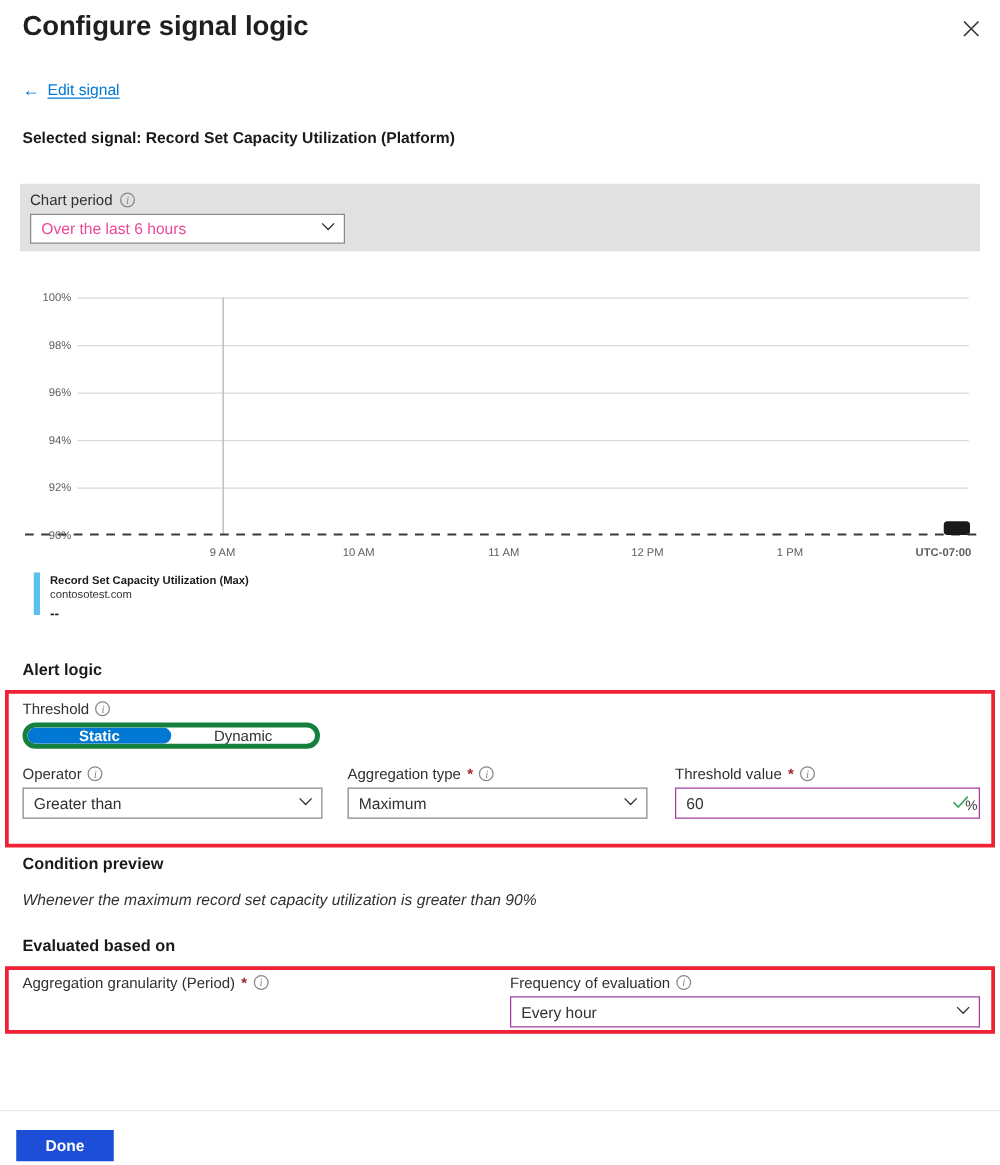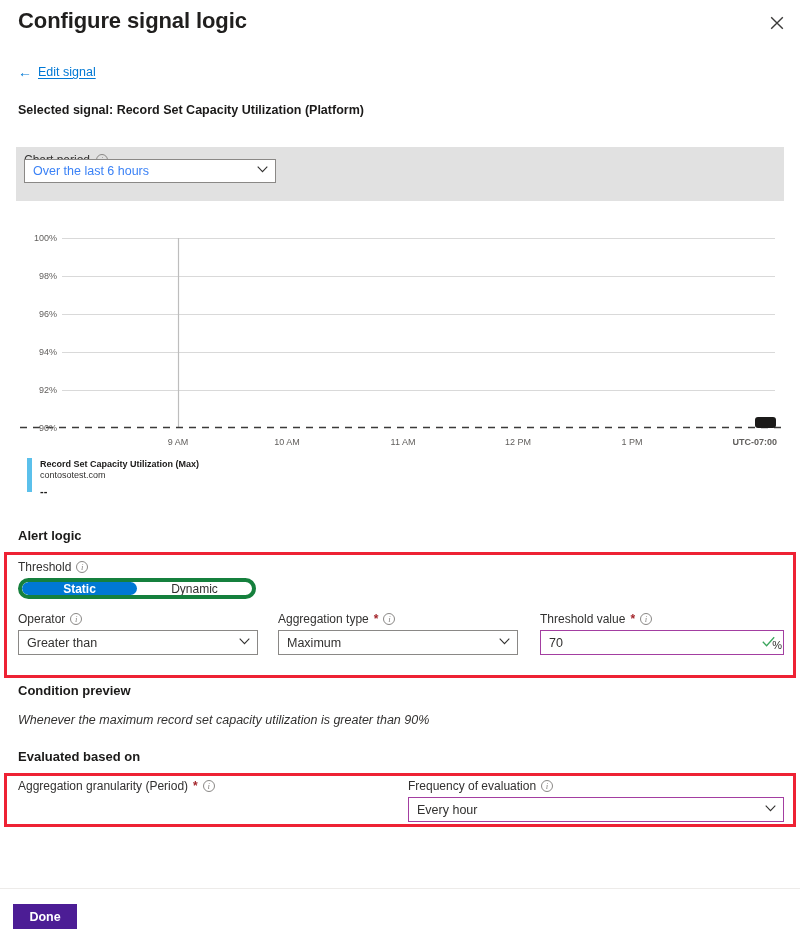--- a/index.html
+++ b/index.html
@@ -76,26 +76,26 @@
     font-size: 9px;
     line-height: 10px;
     align-items: center; justify-content: center;
     font-family: "Liberation Serif", serif;
     font-style: italic;
     cursor: pointer;
     flex: 0 0 auto;
   }
   .cp-select {
     position: absolute;
-    left: 8px; top: 12px;
+    left: 8px; top: 24px;
     width: 252px; height: 24px;
     background: #fff;
     border: 1px solid #8a8886;
     font-size: 12.5px;
-    color: #3b82f6;
+    color: #ec4899;
     display: flex; align-items: center;
     padding: 0 8px;
     cursor: pointer;
   }
   .caret {
     position: absolute; right: 8px; top: 50%;
     transform: translateY(-50%);
     width: 10px; height: 10px;
   }
   .caret svg { display: block; }
@@ -236,22 +236,22 @@
   
   .footer-divider {
     position: absolute;
     left: 0; top: 888px;
     width: 800px; height: 1px;
     background: #edebe9;
   }
   .done-btn {
     position: absolute;
     left: 13px; top: 904px;
-    width: 64px; height: 25px;
-    background: #4c1d95;
+    width: 78px; height: 25px;
+    background: #1d4ed8;
     color: #fff;
     font-size: 12.5px;
     font-weight: 600;
     border: none;
     cursor: pointer;
     display: flex; align-items: center; justify-content: center;
     font-family: "Liberation Sans", sans-serif;
   }
 </style>
 </head>
@@ -381,21 +381,21 @@
   </div>
 </div>
 
 <div class="field" id="field-threshold-value">
   <div class="field-label">
     <span>Threshold value</span>
     <span class="req">*</span>
     <span class="info-icon">i</span>
   </div>
   <div class="ctl purple">
-    <span>70</span>
+    <span>60</span>
     <span class="check">
       <svg width="13" height="11" viewBox="0 0 13 11">
           <path d="M0.8 5.2 L4.6 9.2 L12.2 0.8" stroke="#3ba55d" stroke-width="1.3" fill="none"></path>
         </svg>
     </span>
   </div>
   <span class="pct-suffix">%</span>
 </div>
 
 <div class="section-heading" id="condition-preview-heading">Condition preview</div>

